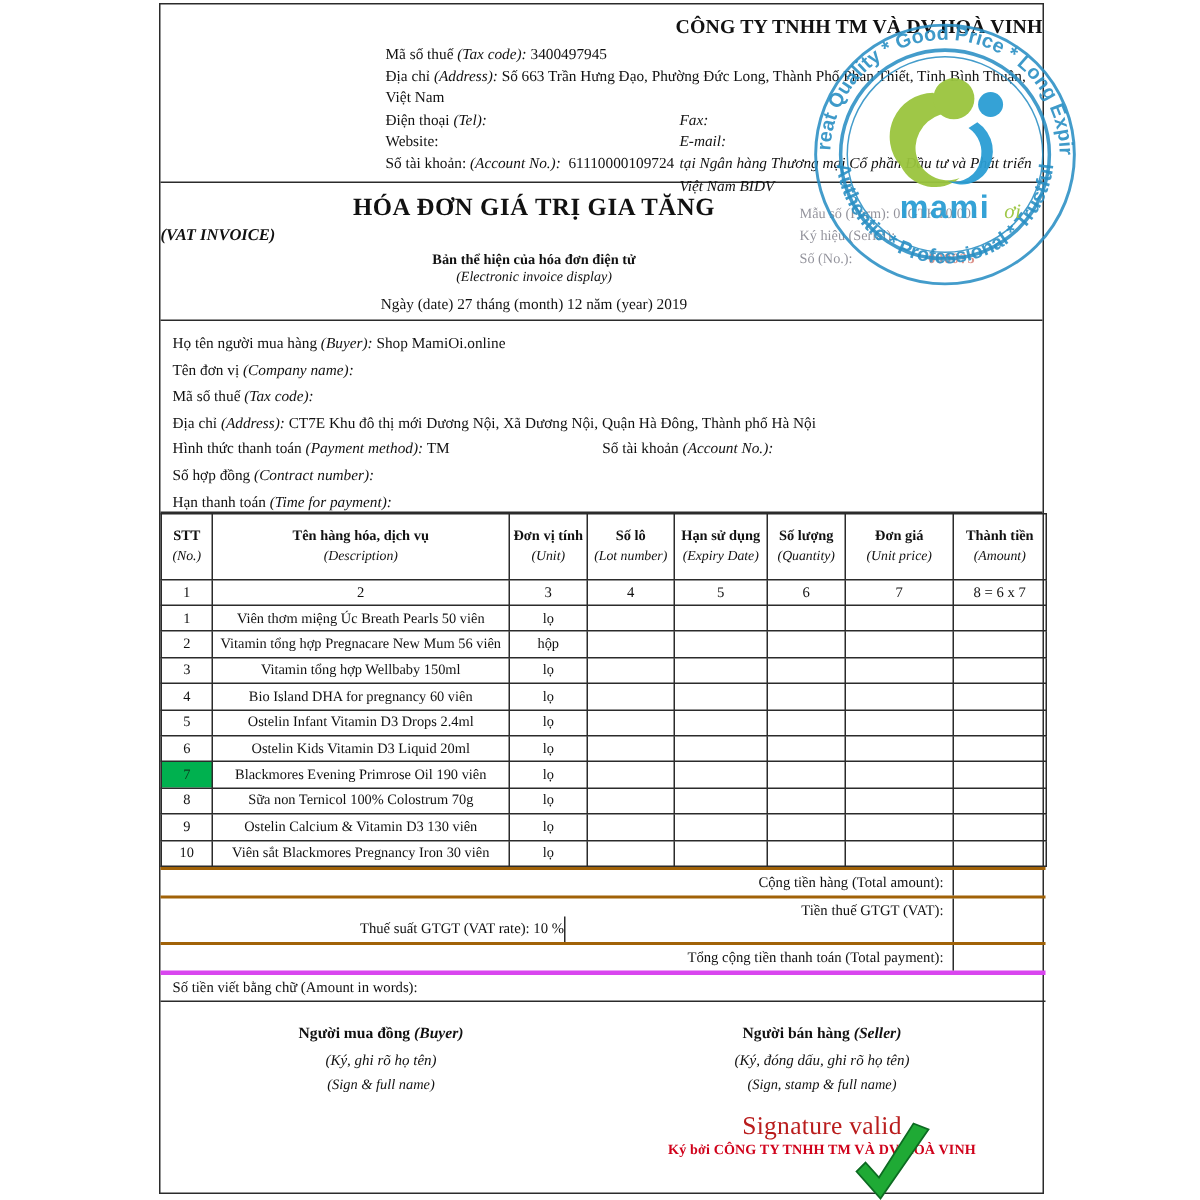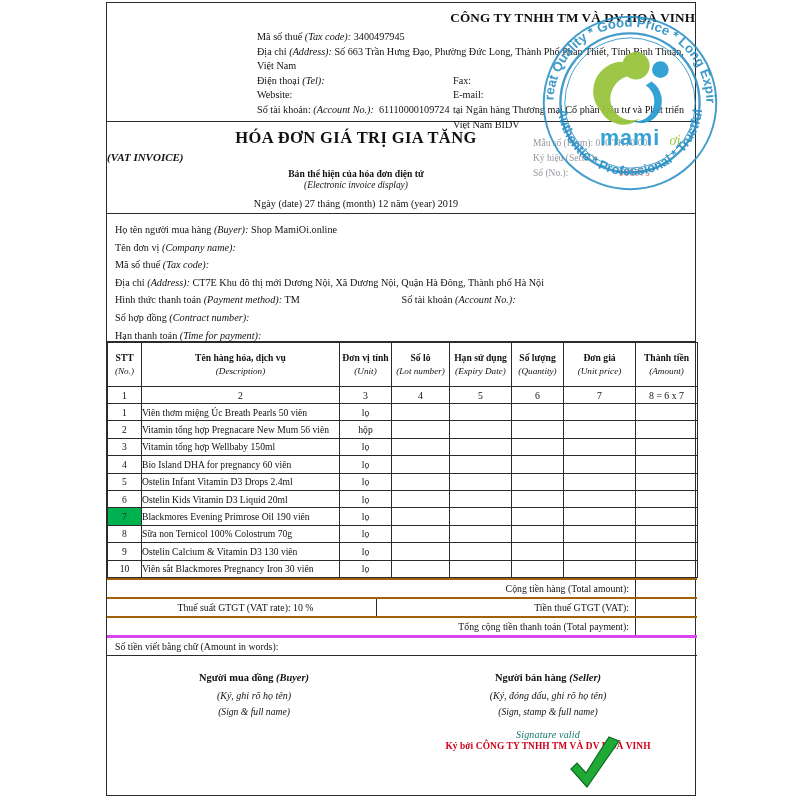--- a/index.html
+++ b/index.html
@@ -52,21 +52,21 @@
     line-height: 14.6px;
     padding-left: 150px;
     padding-right: 6px;
     position: relative;
   }
   .sl i { font-style: italic; }
   .two-col {
     display: flex;
   }
   .two-col .c1 { width: 196px; flex: none; }
-  .two-col .c2 { flex: 1; }
+  .two-col .c2 { flex: 1; font-style: italic; }
 
   
   #title-block {
     height: 92px;
     box-sizing: border-box;
     position: relative;
     padding-top: 6px;
   }
   #inv-title {
     text-align: center;
@@ -160,21 +160,21 @@
   tr.numrow td {
     height: 17px;
     text-align: center;
     font-size: 9.8px;
   }
   tr.item td {
     height: 17.4px;
     font-size: 9.6px;
   }
   td.c-stt { text-align: center; }
-  td.c-desc { text-align: left; padding-left: 6px; margin-left: 16px; }
+  td.c-desc { text-align: center; padding-left: 6px; margin-left: 16px; }
   td.c-unit { text-align: center; }
   td.noline { border: none; border-right: 1px solid #2b2b2b; }
   td.noline-last { border: none; }
   td.hl { background: #00b14f; color: #0d3b1e; }
 
   col.w-stt   { width: 34px; }
   col.w-desc  { width: 198px; }
   col.w-unit  { width: 52px; }
   col.w-lot   { width: 58px; }
   col.w-exp   { width: 62px; }
@@ -198,23 +198,24 @@
   }
   .trow .val {
     width: 62px;
     border-left: 1px solid #2b2b2b;
     box-sizing: border-box;
   }
   .trow .vatleft {
     width: 270px;
     border-right: 1px solid #2b2b2b;
     box-sizing: border-box;
-    text-align: center;
+    text-align: right;
     padding: 3px 0 3px 8px;
     flex: none;
+    margin-top: 12px;
   }
 
   #words-row {
     border-top: 3px solid #d946ef;
     border-bottom: 1.2px solid #2b2b2b;
     font-size: 9.8px;
     padding: 3px 0 3px 8px;
     box-sizing: border-box;
     height: 21px;
   }
@@ -235,24 +236,23 @@
   .sig-t1 i { }
   .sig-t2 { font-style: italic; font-size: 10px; margin-top: 7px; }
   .sig-t3 { font-style: italic; font-size: 9.6px; margin-top: 5px; }
 
   #sig-valid {
     margin-top: 12px;
     position: relative;
     display: inline-block;
   }
   #sig-valid-title {
-    font-size: 10px;
-    color: #0f766e;
+    font-size: 17px;
+    color: #b91c1c;
     letter-spacing: .2px;
-    font-style: italic;
   }
   #sig-valid-by {
     font-size: 9.4px;
     font-weight: bold;
     color: #d0021b;
     margin-top: 1px;
     letter-spacing: .1px;
   }
   #checkmark {
     position: absolute;

